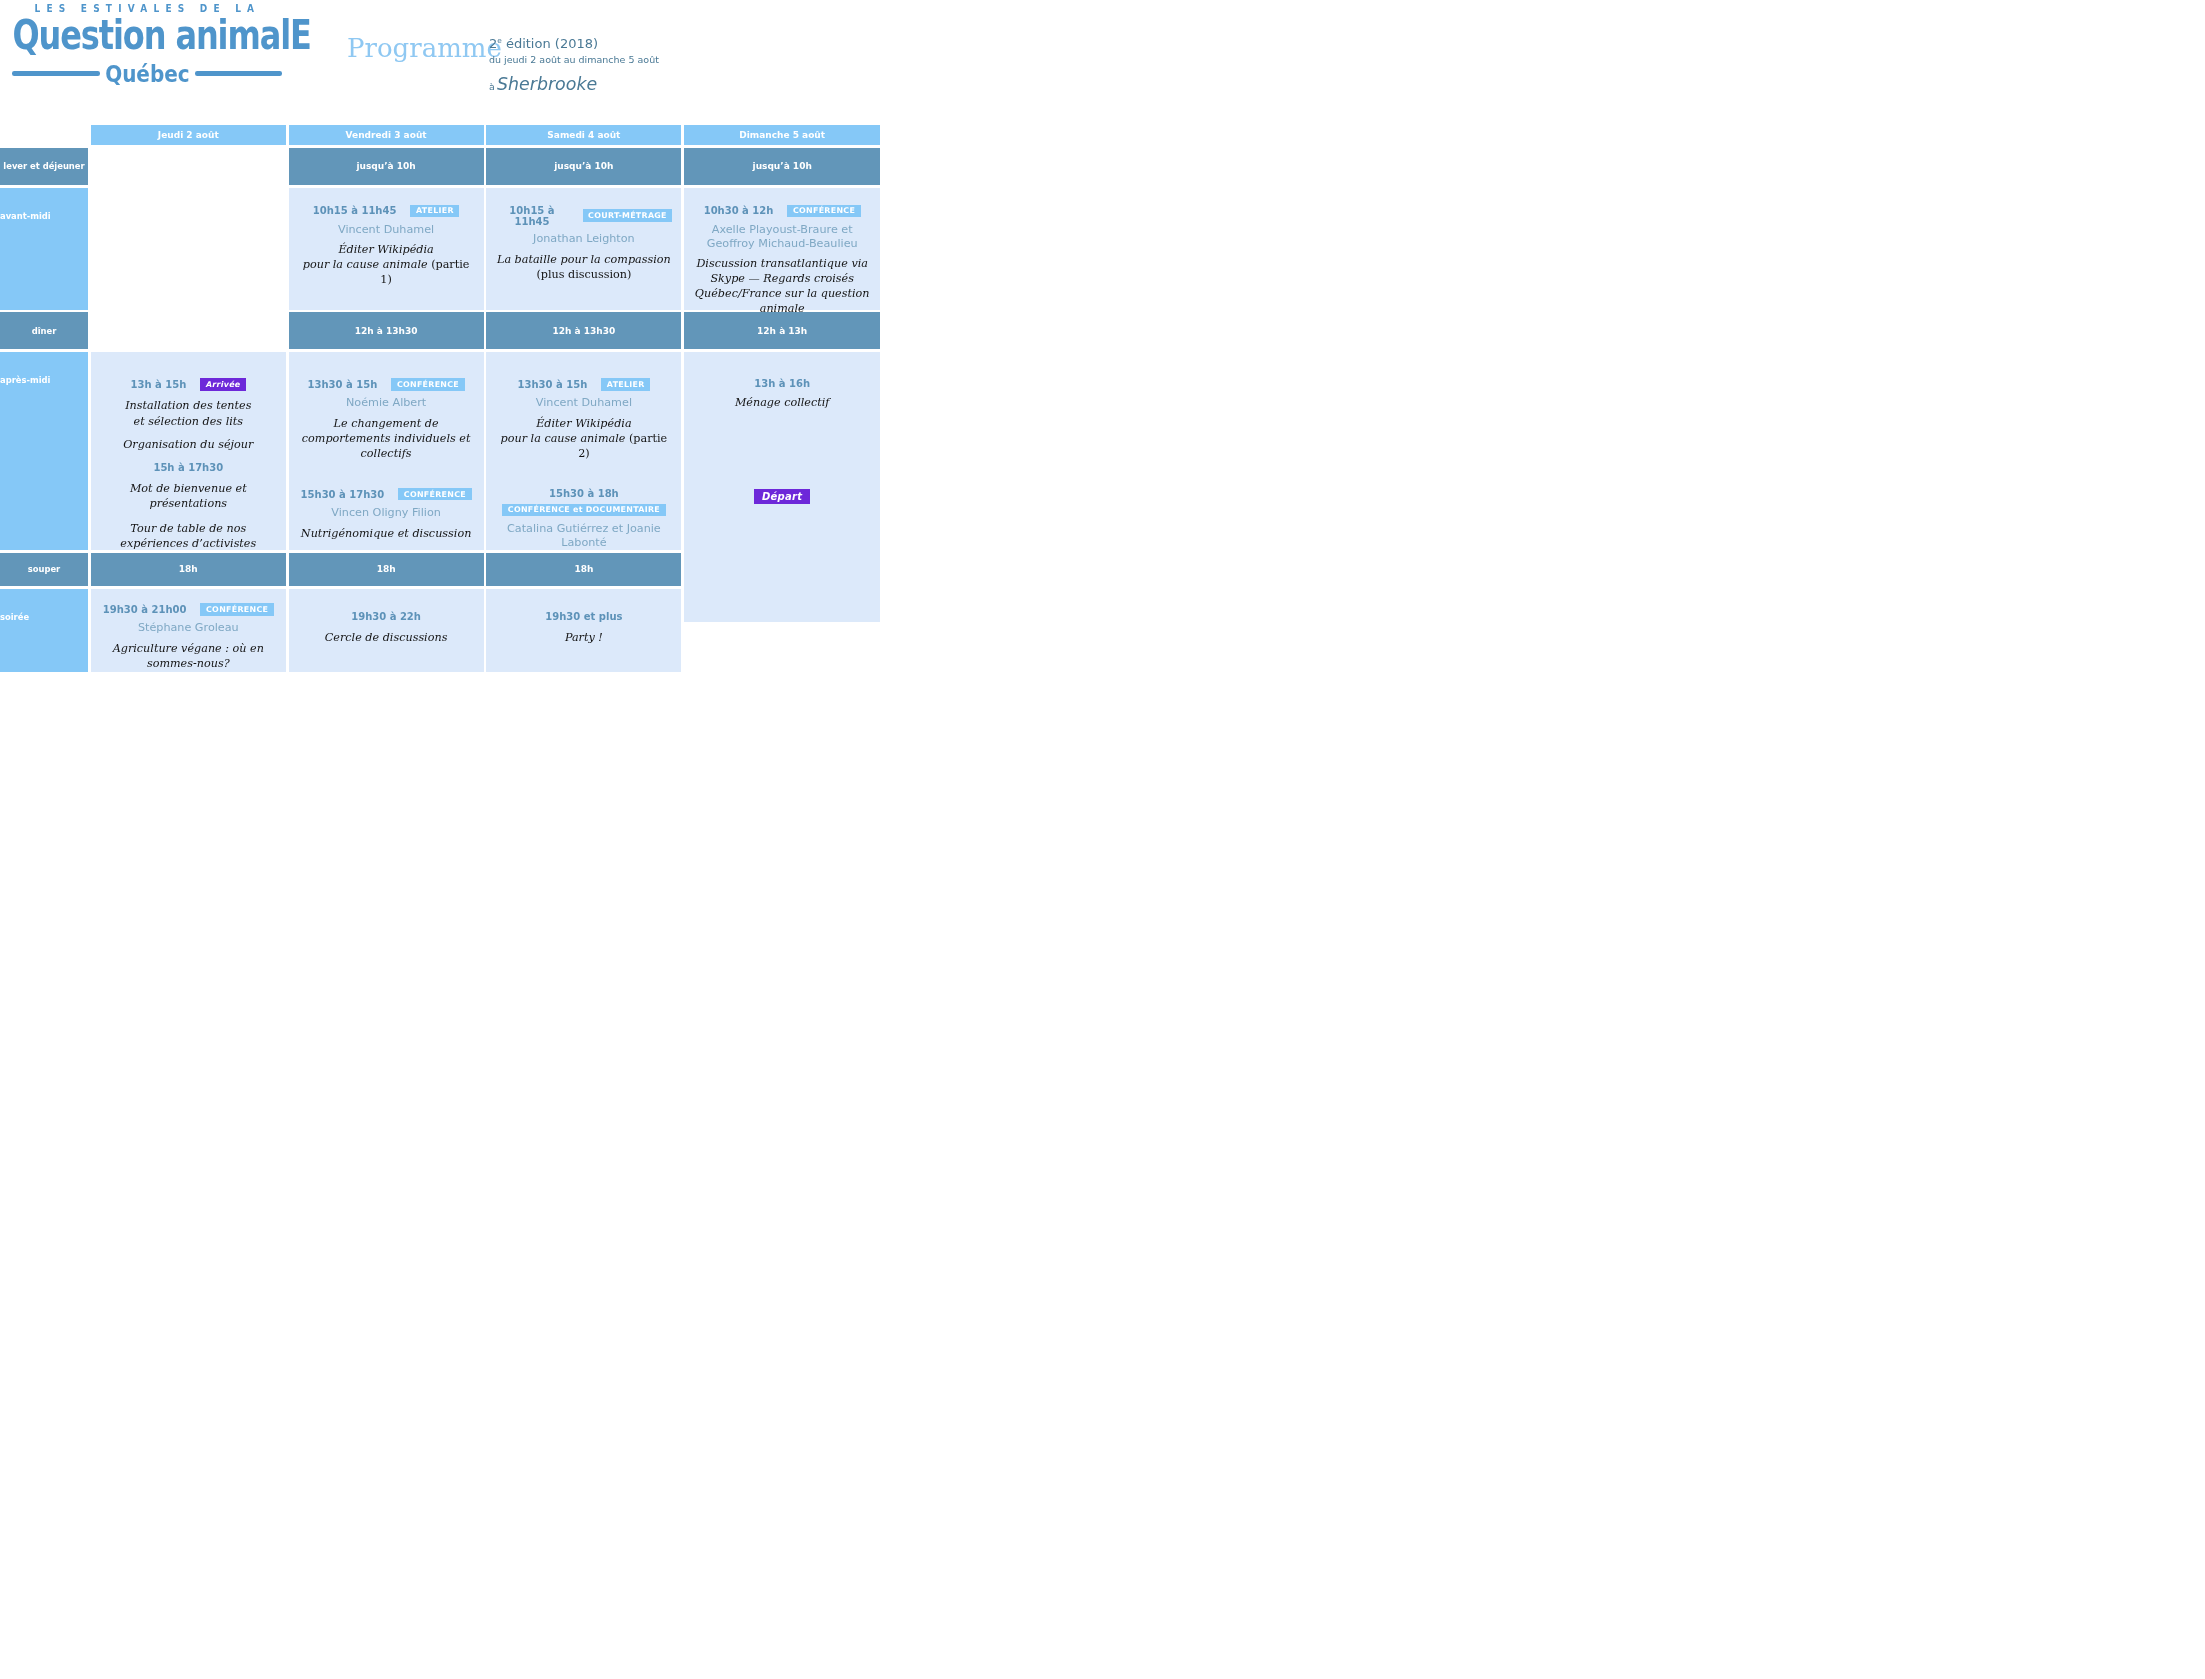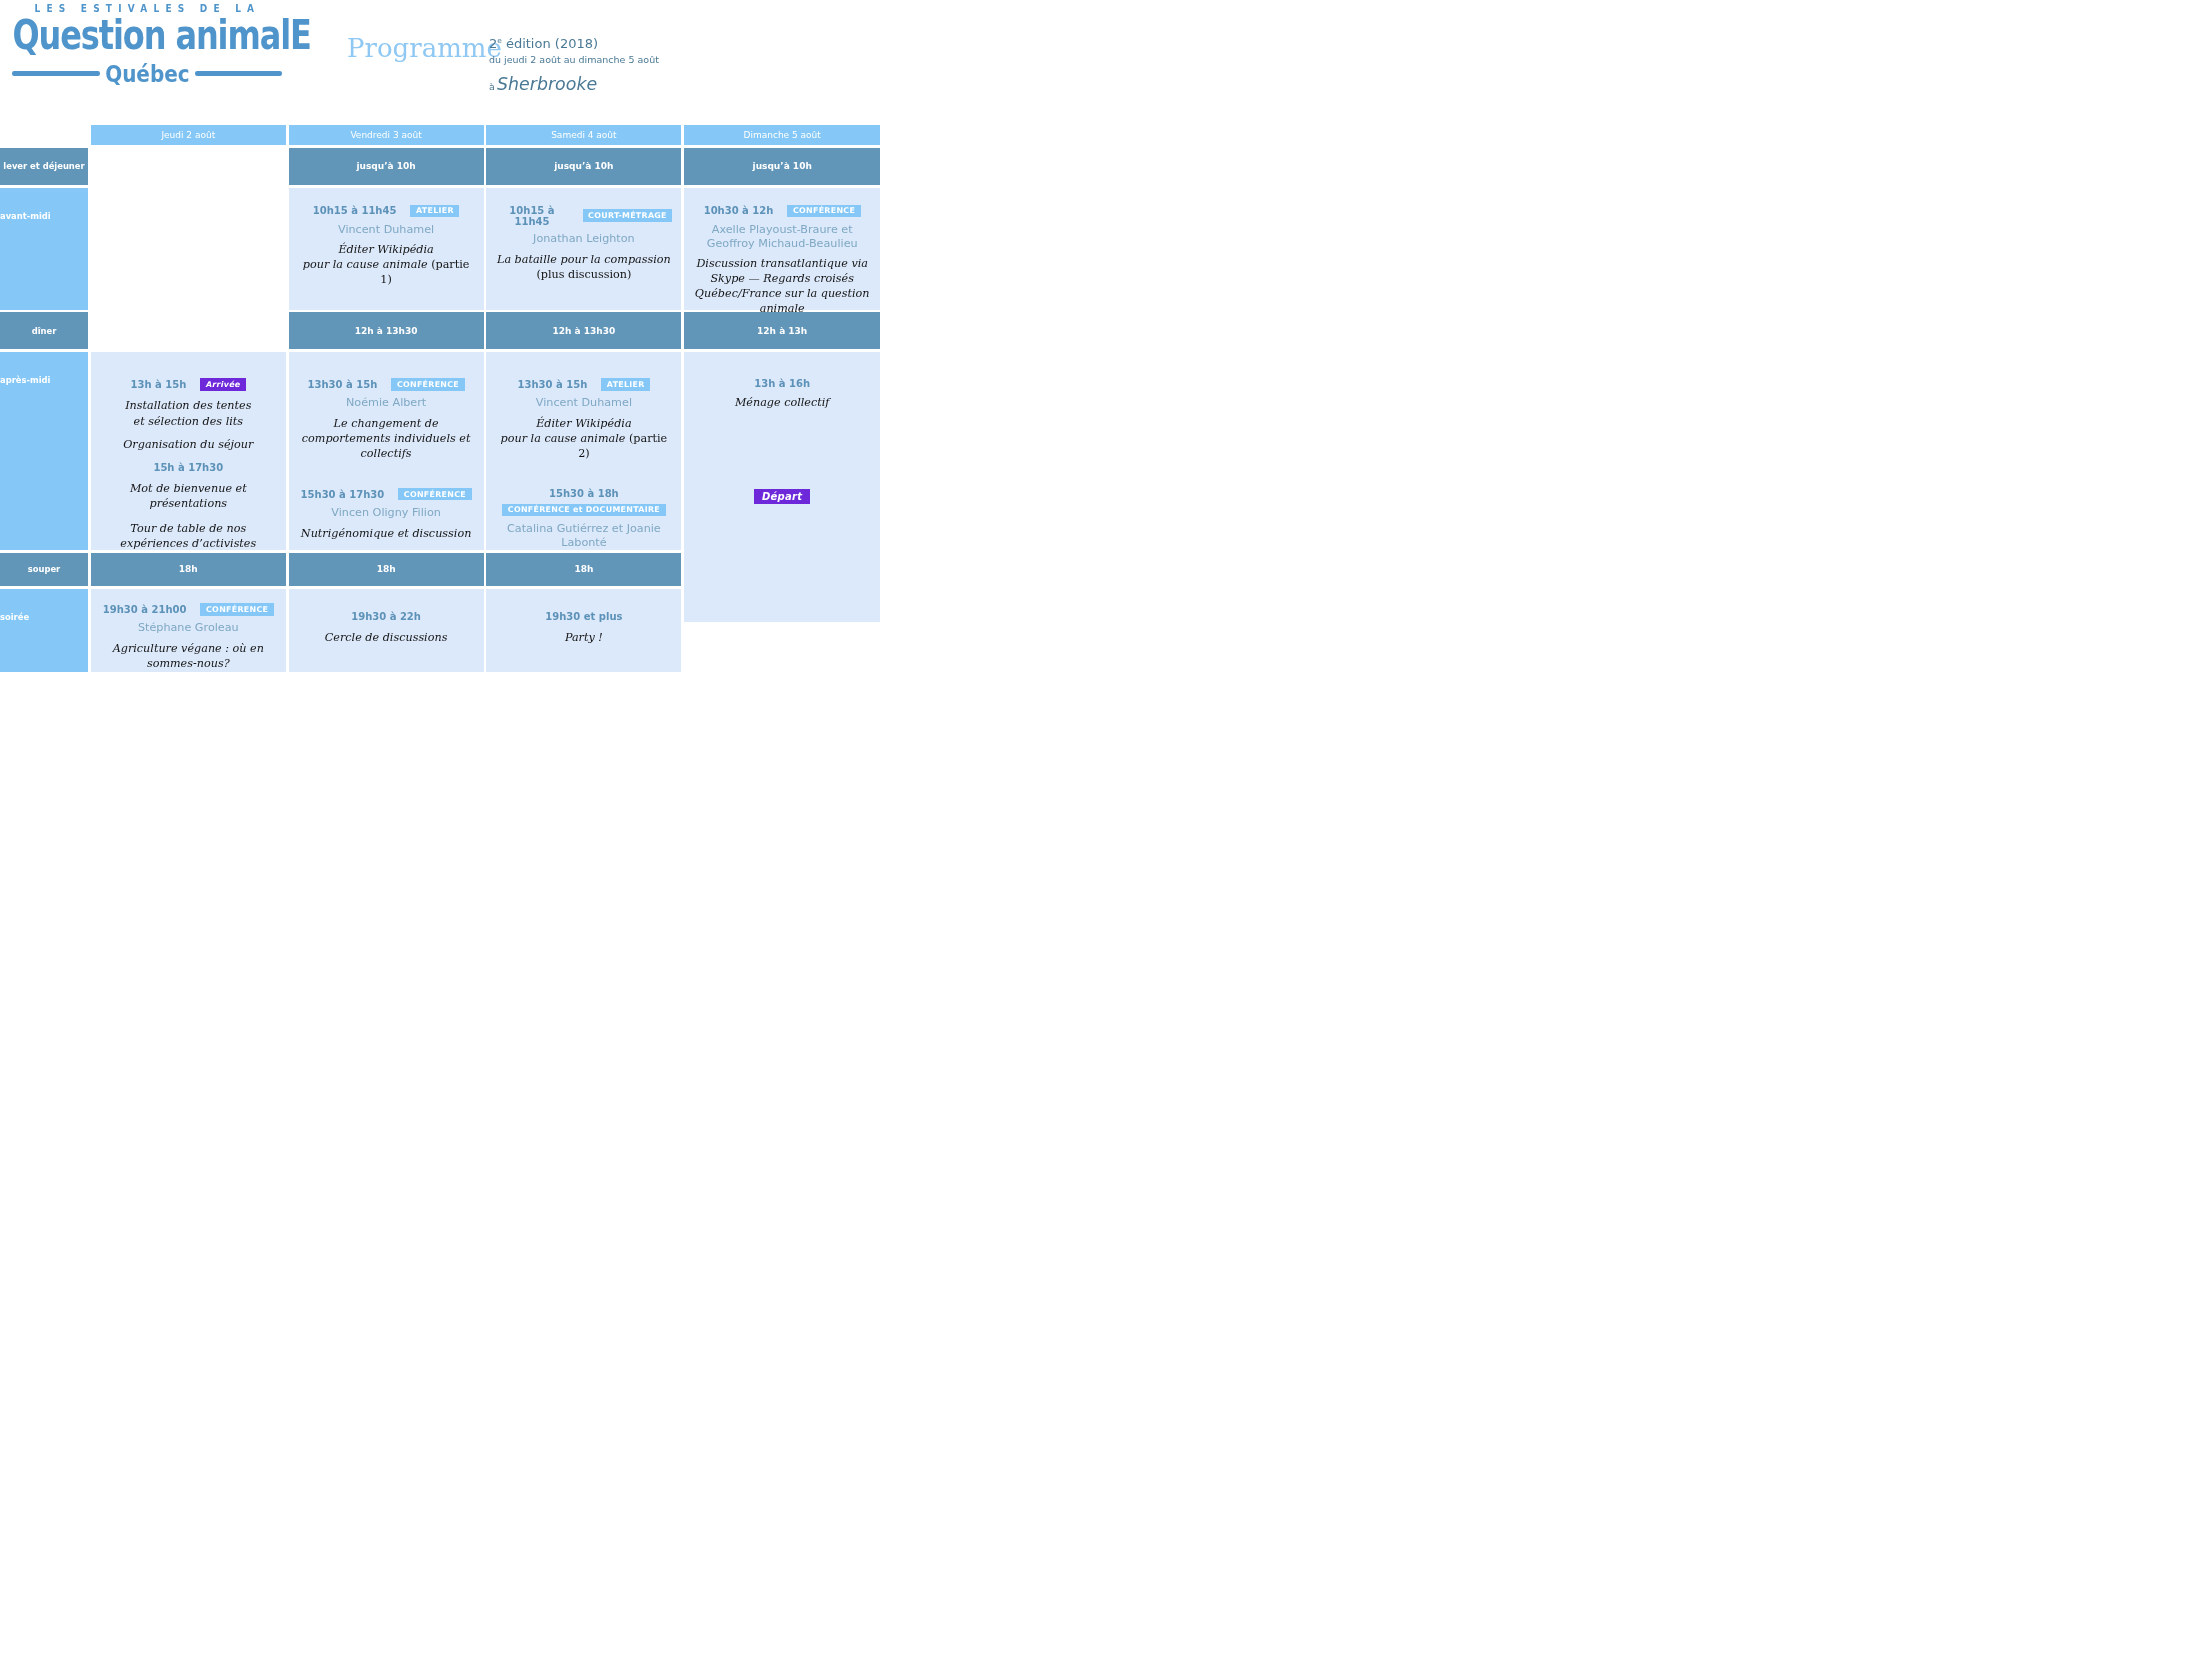--- a/index.html
+++ b/index.html
@@ -29,21 +29,21 @@
   .city-name{font-size:17.4px;margin-left:2.2px;font-style:italic;}
 
   
   .grid{position:absolute;left:0;top:125px;width:881px;
         display:grid;
         grid-template-columns:88px 195px 195px 195px 196px;
         grid-template-rows:20px 37px 122px 37px 198px 33px 84px;
         gap:2.8px;background:#fff;}
 
   .c{box-sizing:border-box;}
-  .c-sky{background:#85c8f7;color:#fff;font-weight:normal;font-size:9px;
+  .c-sky{background:#85c8f7;color:#fff;font-weight:bold;font-size:9px;
          display:flex;align-items:center;justify-content:center;}
   .c-dark{background:#6296b9;color:#fff;font-weight:bold;font-size:9px;
           display:flex;align-items:center;justify-content:center;}
   .c-label-sky{background:#85c8f7;color:#fff;font-weight:bold;font-size:8.4px;
                text-align:left;padding-top:23px;}
   .c-label-dark{background:#6296b9;color:#fff;font-weight:bold;font-size:8.4px;
                 display:flex;align-items:center;justify-content:center;text-align:center;}
   .c-pale{background:#dce9fa;text-align:center;padding:0 9px;}
   .pad-am{padding-top:17px;}
   .pad-pm{padding-top:26px;}

